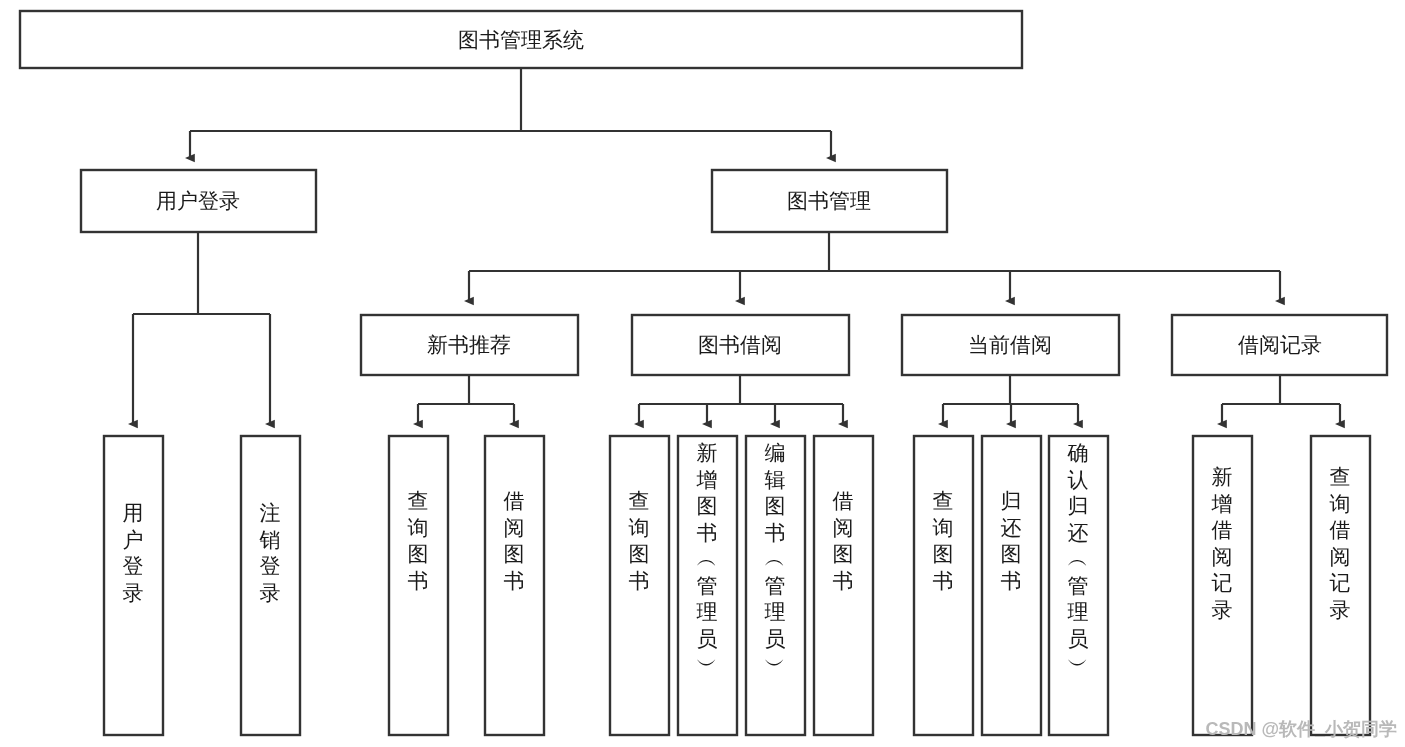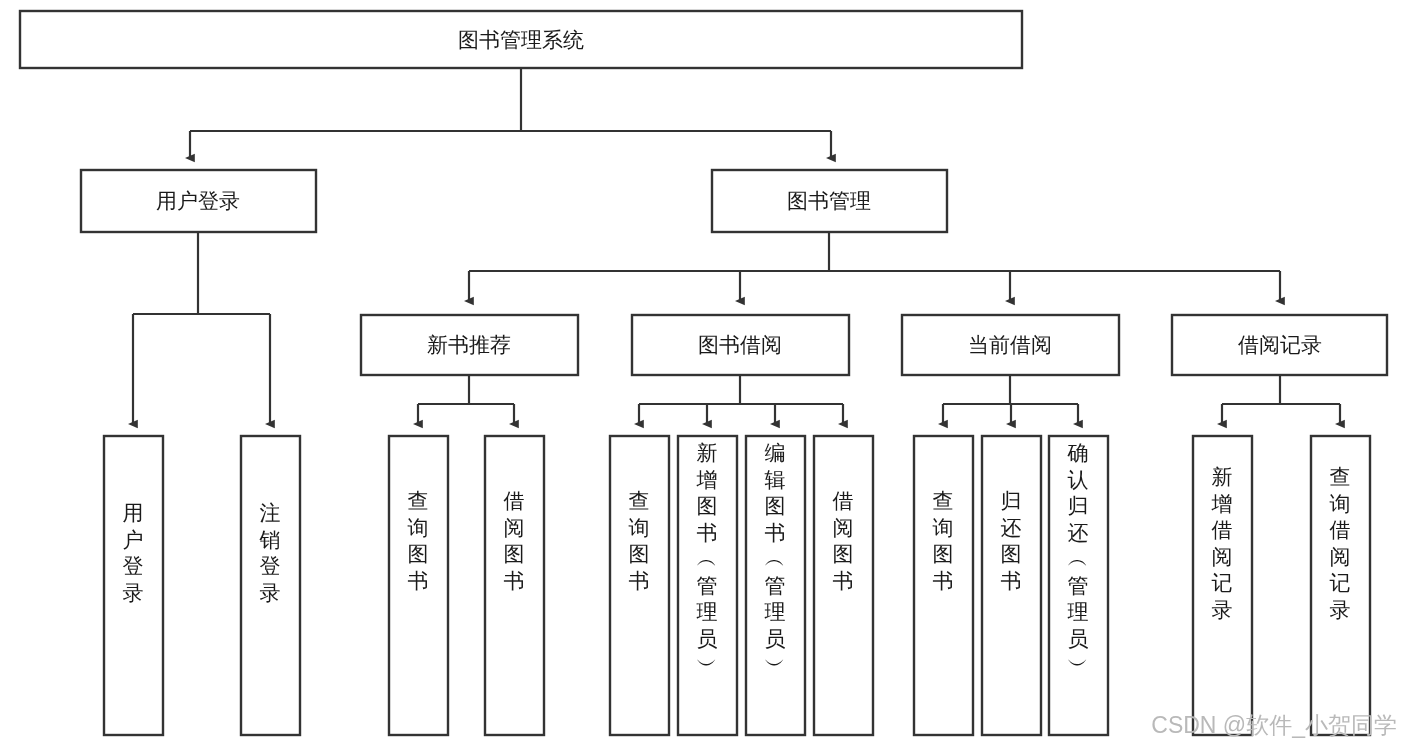--- a/index.html
+++ b/index.html
@@ -26,24 +26,25 @@
     text-anchor:middle;
   }
   .edge{
     stroke:#333333;stroke-width:2.2;fill:none;
   }
   .arrowhead{fill:#333333;stroke:none;}
   .watermark{
     position:absolute;
     right:8px;bottom:6px;
     font-family:"Liberation Sans","DejaVu Sans",sans-serif;
-    font-size:23px;
+    font-size:18px;
     color:#b9b9b9;
     white-space:nowrap;
     user-select:none;
+    font-weight:bold;
   }
 </style>
 </head>
 <body>
 
 <svg id="diagram" viewBox="0 0 1405 747">
 
   <defs>
     <marker id="arrow" markerWidth="11" markerHeight="11" refX="5.2" refY="5.4" orient="auto" markerUnits="userSpaceOnUse">
       <path d="M1,0.6 L9.4,0.6 L5.2,10.4 Z" class="arrowhead"></path>

